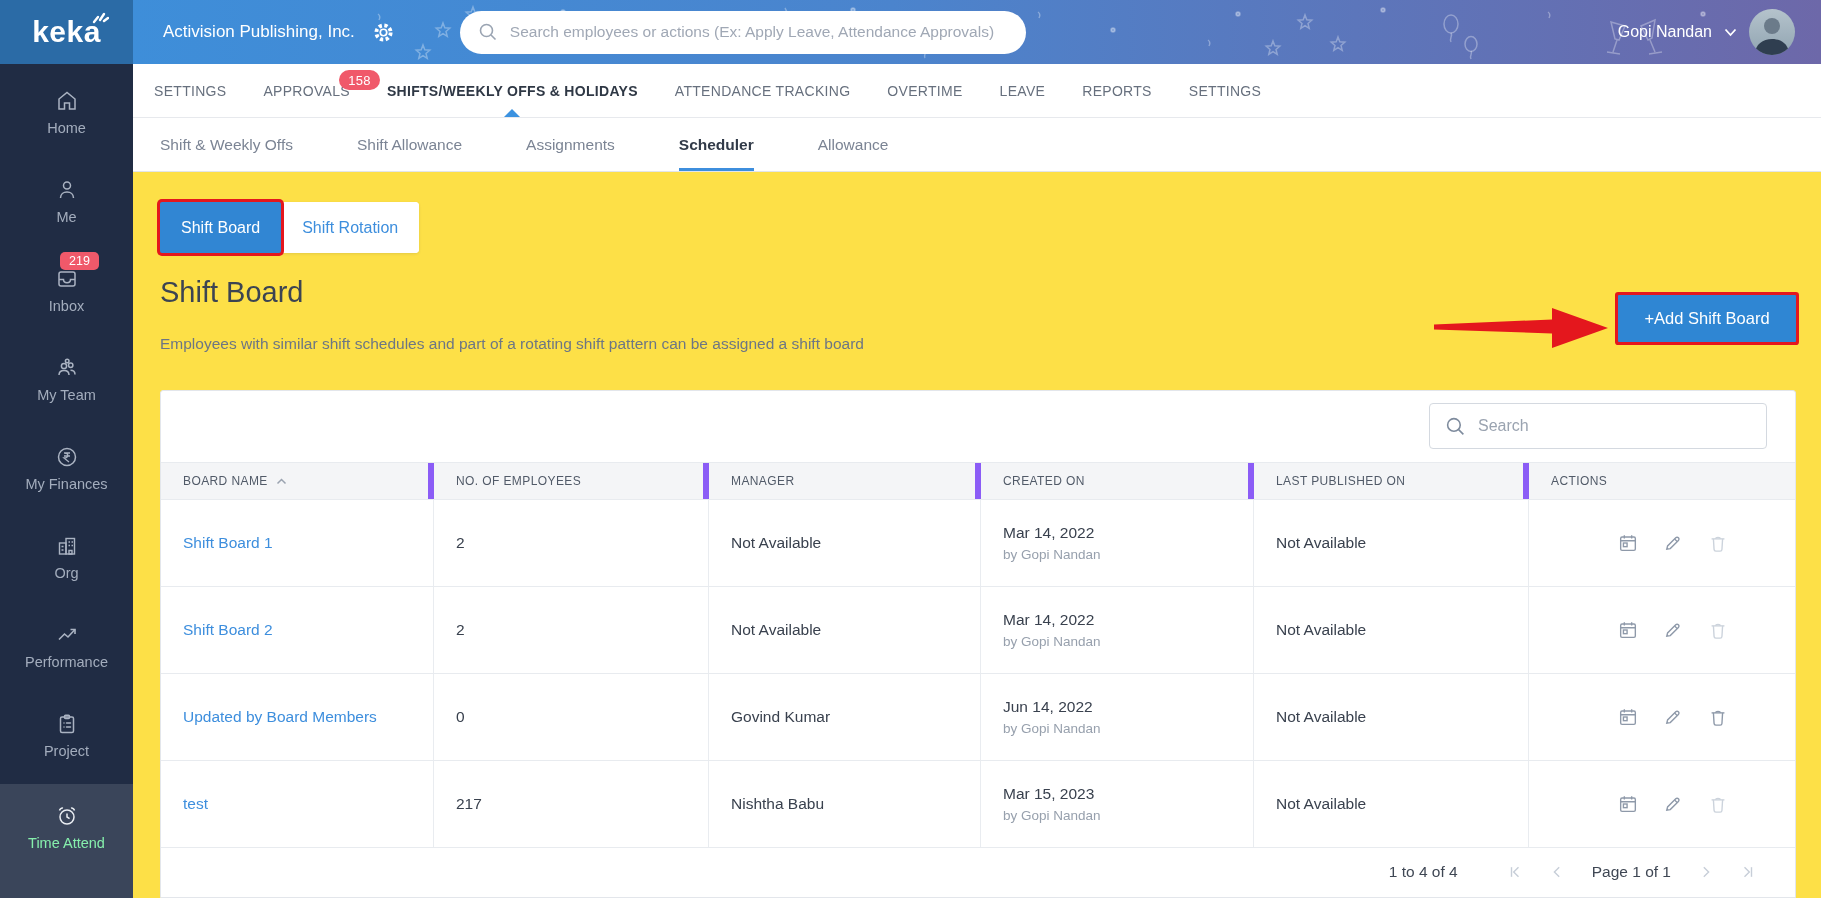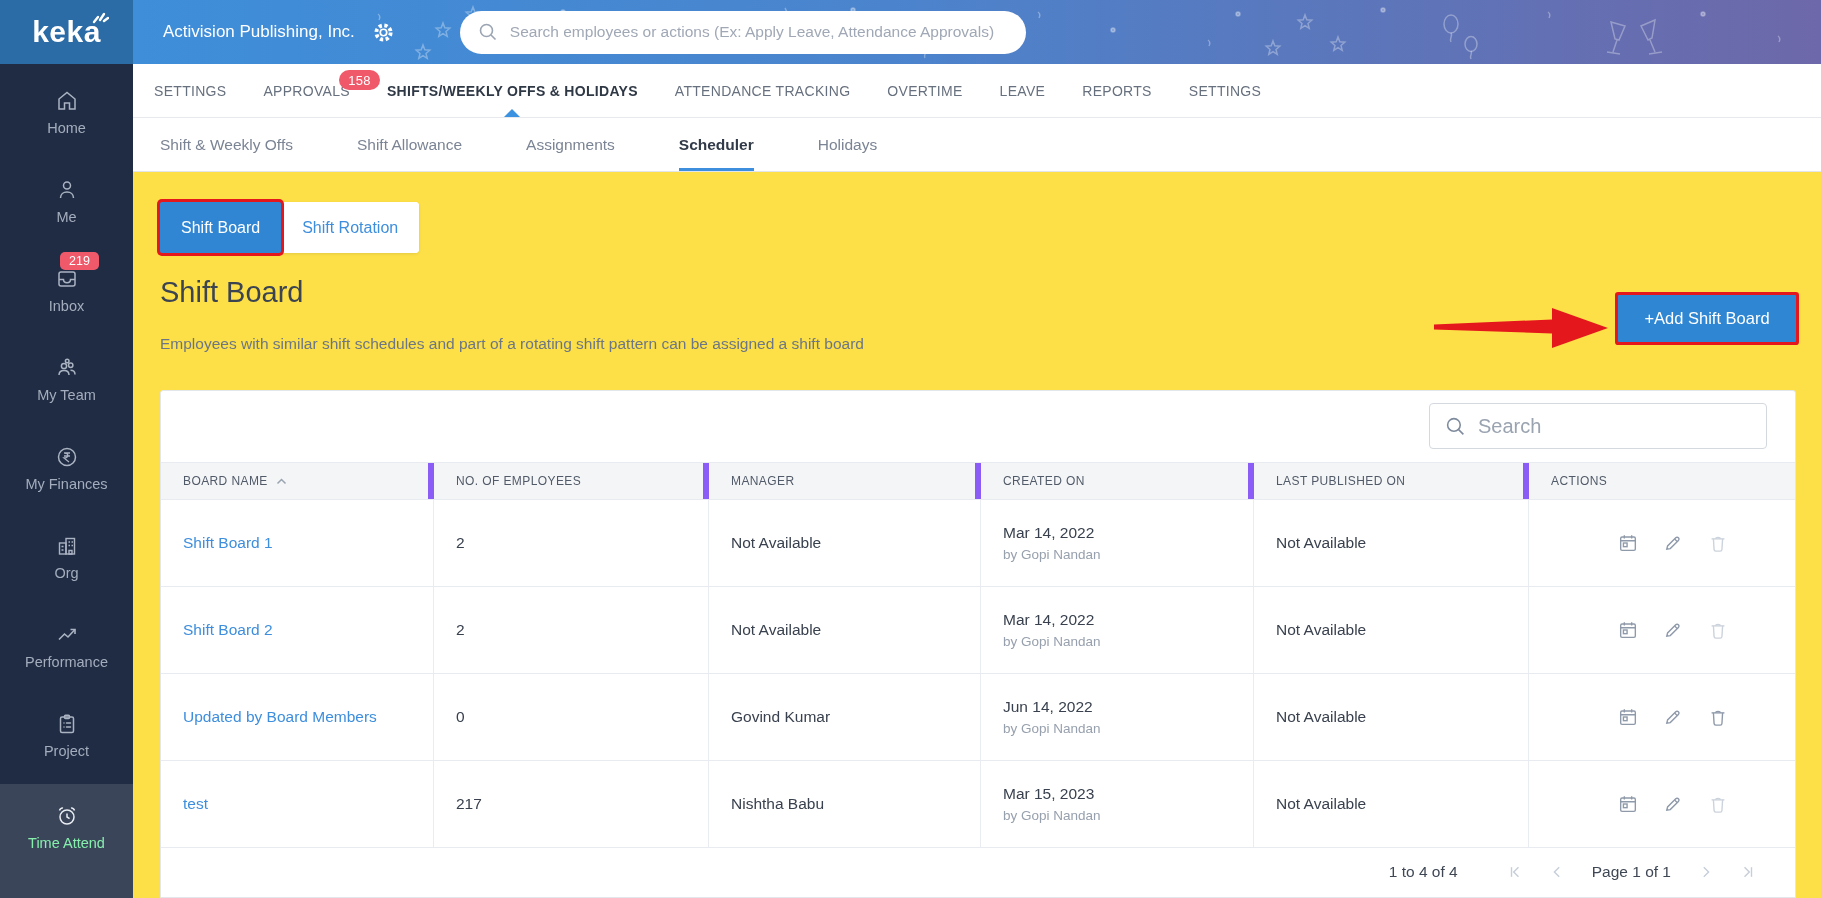--- a/index.html
+++ b/index.html
@@ -47,21 +47,21 @@
   .tg { font-family:"Liberation Sans",sans-serif; font-size:16px; border:none; cursor:pointer; padding:0 21px; height:51px; background:#fff; color:#3d8edd; border-radius:4px; }
   .tg.active { background:#3186d3; color:#fff; box-shadow:0 0 0 3px #e4171d; border-radius:2px; position:relative; z-index:1; }
   .page-title { position:absolute; left:27px; top:104px; font-size:29px; font-weight:400; color:#3c4452; }
   .page-sub { position:absolute; left:27px; top:163px; font-size:15.5px; color:#6d7684; }
   .add-btn { position:absolute; right:25px; top:123px; width:178px; height:47px; background:#2f86d3; color:#fff; font-family:"Liberation Sans",sans-serif; font-size:16.5px; border:none; cursor:pointer; box-shadow:0 0 0 3px #e4171d; border-radius:1px; }
   .arrow { position:absolute; right:213px; top:133px; }
 
   
   .card { position:absolute; left:27px; top:218px; width:1636px; height:508px; background:#fff; border:1px solid #e3e6eb; border-radius:3px 3px 0 0; }
   .tsearch { position:absolute; top:12px; right:28px; width:338px; height:46px; border:1px solid #d4d9e0; border-radius:4px; display:flex; align-items:center; padding:0 15px; gap:12px; background:#fff; }
-  .tsearch input { border:none; outline:none; flex:1; font-size:20px; color:#3d4654; font-family:"Liberation Sans",sans-serif; }
+  .tsearch input { border:none; outline:none; flex:1; font-size:16px; color:#3d4654; font-family:"Liberation Sans",sans-serif; }
   .tsearch input::placeholder { color:#9aa3b0; }
   .tgrid { display:grid; grid-template-columns:273px 275px 272px 273px 275px 1fr; }
   .thead { position:absolute; top:71px; left:0; right:0; height:38px; background:#f4f5f7; border-top:1px solid #e8ebef; border-bottom:1px solid #e8ebef; }
   .th { display:flex; align-items:center; gap:8px; padding-left:22px; font-size:12px; letter-spacing:.4px; color:#515a68; border-right:6px solid #8b5cf6; cursor:pointer; }
   .th:last-child { border-right:none; }
   .tbody { position:absolute; top:109px; left:0; right:0; }
   .trow { height:87px; border-bottom:1px solid #e8ebef; }
   .td { display:flex; flex-direction:column; justify-content:center; align-items:flex-start; padding-left:22px; border-right:1px solid #e9ecf0; font-size:15.5px; color:#39414e; }
   .td:last-child { border-right:none; }
   .td a { color:#3d8edd; text-decoration:none; cursor:pointer; }
@@ -201,20 +201,32 @@
         <circle cx="11" cy="11" r="7.5" stroke-width="4" stroke-dasharray="3.4 2.6"></circle>
         <circle cx="11" cy="11" r="3.4" stroke-width="1.8"></circle>
       </svg>
     <div class="searchpill">
       <svg width="20" height="20" viewBox="0 0 20 20" fill="none" stroke="#9aa4b2" stroke-width="1.6">
           <circle cx="8.5" cy="8.5" r="6"></circle>
           <path d="M13 13l4.5 4.5"></path>
         </svg>
       <input type="text" placeholder="Search employees or actions (Ex: Apply Leave, Attendance Approvals)" style="">
     </div>
+    <div class="user">
+      <span class="uname">Gopi Nandan</span>
+      <svg width="13" height="9" viewBox="0 0 13 9" fill="none" stroke="#fff" stroke-width="1.8">
+          <path d="M1.5 1.5L6.5 7L11.5 1.5"></path>
+        </svg>
+      <div class="avatar">
+        <svg width="46" height="46" viewBox="0 0 46 46">
+            <circle cx="23" cy="17" r="8" fill="#6b7b8a"></circle>
+            <path d="M6 46c0-11 8-16 17-16s17 5 17 16z" fill="#2f3e50"></path>
+          </svg>
+      </div>
+    </div>
   </header>
 
   <nav class="mainnav">
     <div class="nav-item">
         <span>SETTINGS</span>
       </div>
     <div class="nav-item">
         <span>APPROVALS</span>
         <span class="nav-badge">158</span>
       </div>
@@ -237,21 +249,21 @@
     <div class="nav-item">
         <span>SETTINGS</span>
       </div>
   </nav>
 
   <nav class="subnav">
     <div class="sub-item">Shift &amp; Weekly Offs</div>
     <div class="sub-item">Shift Allowance</div>
     <div class="sub-item">Assignments</div>
     <div class="sub-item active">Scheduler</div>
-    <div class="sub-item">Holidays</div>
+    <div class="sub-item">Allowance</div>
   </nav>
 
   <main class="content">
 
     <div class="toggle">
       <button class="tg active">Shift Board</button>
       <button class="tg">Shift Rotation</button>
     </div>
 
     <h1 class="page-title">Shift Board</h1>

